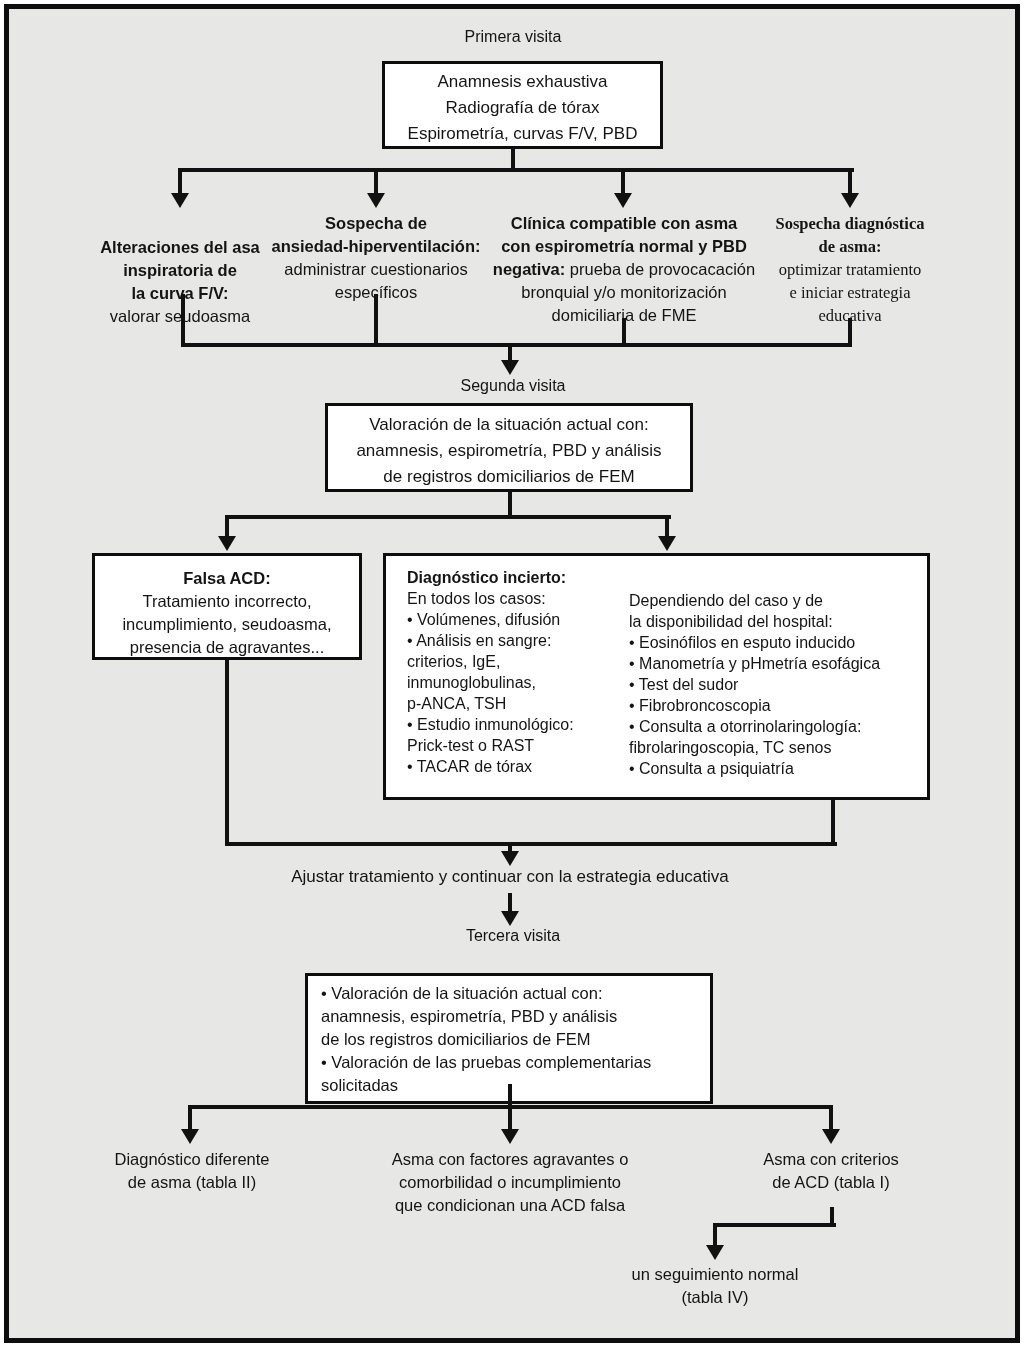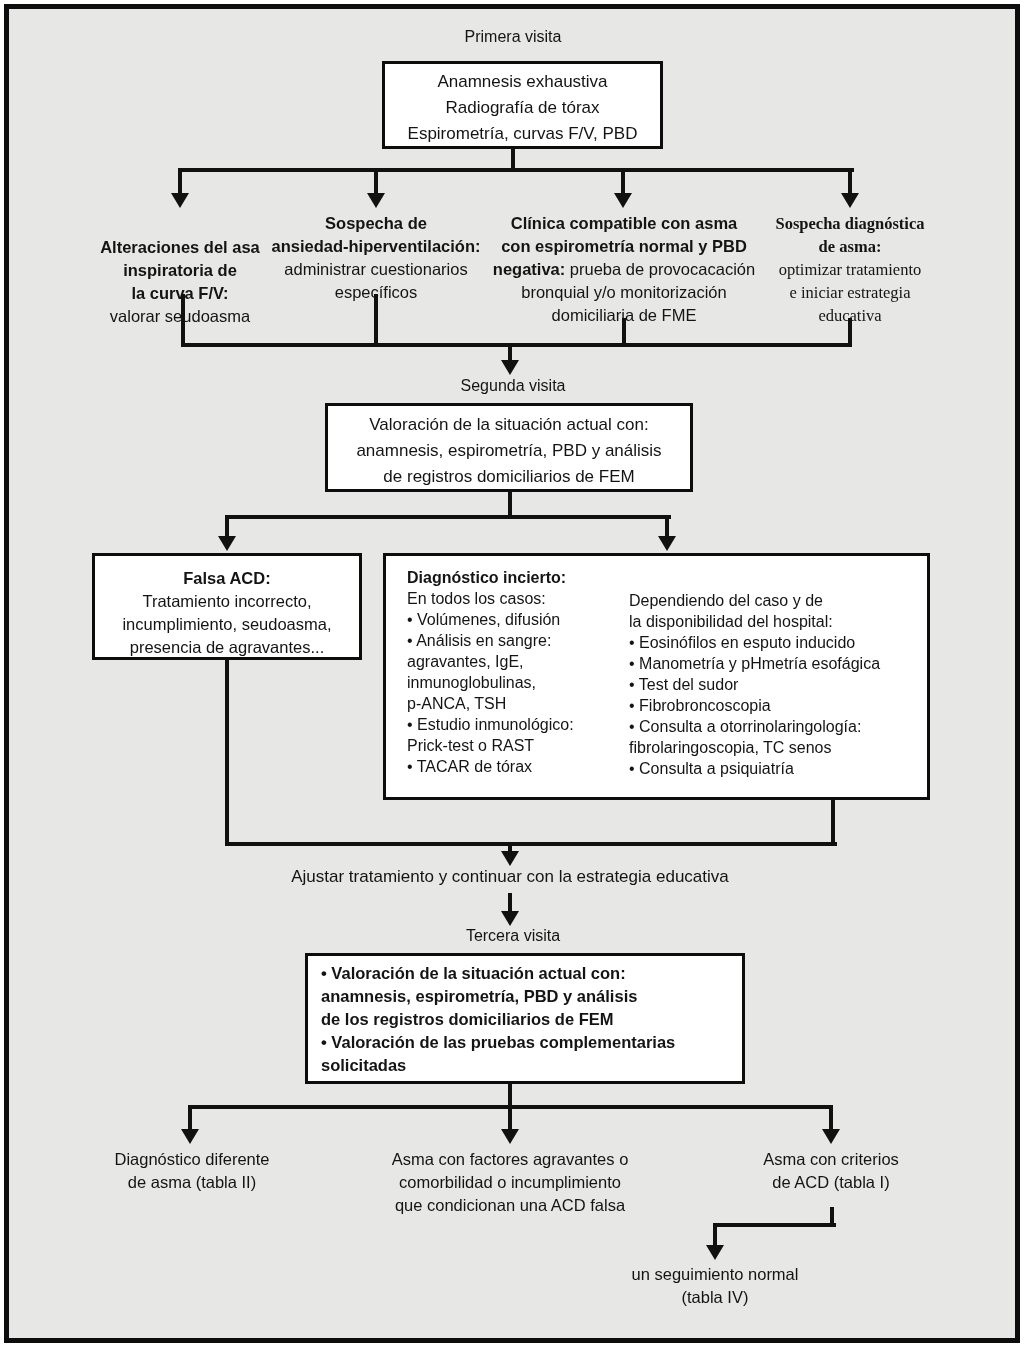--- a/index.html
+++ b/index.html
@@ -108,21 +108,21 @@
           <div><span>presencia de agravantes...</span></div>
         </div>
     </div>
 
     <div class="box" style="left:374px;top:544px;width:547px;height:247px;"></div>
     <div class="colblock" style="left:398px;top:558px;width:215px;">
         <div><span class="bld">Diagnóstico incierto:</span></div>
         <div><span>En todos los casos:</span></div>
         <div><span>• Volúmenes, difusión</span></div>
         <div><span>• Análisis en sangre:</span></div>
-        <div><span>agravantes, IgE,</span></div>
+        <div><span>criterios, IgE,</span></div>
         <div><span>inmunoglobulinas,</span></div>
         <div><span>p-ANCA, TSH</span></div>
         <div><span>• Estudio inmunológico:</span></div>
         <div><span>Prick-test o RAST</span></div>
         <div><span>• TACAR de tórax</span></div>
       </div>
     <div class="colblock" style="left:620px;top:581px;width:295px;">
         <div><span>Dependiendo del caso y de</span></div>
         <div><span>la disponibilidad del hospital:</span></div>
         <div><span>• Eosinófilos en esputo inducido</span></div>
@@ -140,21 +140,21 @@
     <div class="vline" style="left:501px;top:837px;height:8px;"></div>
     <div class="ahead" style="left:501px;top:842px;"></div>
 
     <div class="stage-label" style="left:181px;top:858px;width:640px;font-size:17px;">Ajustar tratamiento y continuar con la estrategia educativa</div>
 
     <div class="vline" style="left:501px;top:884px;height:20px;"></div>
     <div class="ahead" style="left:501px;top:902px;"></div>
 
     <div class="stage-label" style="left:354px;top:918px;width:300px;">Tercera visita</div>
 
-    <div class="box" style="left:296px;top:944px;width:440px;height:131px;font-weight:bold;">
+    <div class="box" style="left:296px;top:964px;width:408px;height:131px;">
       <div class="node" style="position:absolute;left:13px;top:6px;text-align:left;line-height:23px;">
           <div><span>• Valoración de la situación actual con:</span></div>
           <div><span>anamnesis, espirometría, PBD y análisis</span></div>
           <div><span>de los registros domiciliarios de FEM</span></div>
           <div><span>• Valoración de las pruebas complementarias</span></div>
           <div><span>solicitadas</span></div>
         </div>
     </div>
 
     <div class="vline" style="left:501px;top:1075px;height:25px;"></div>

